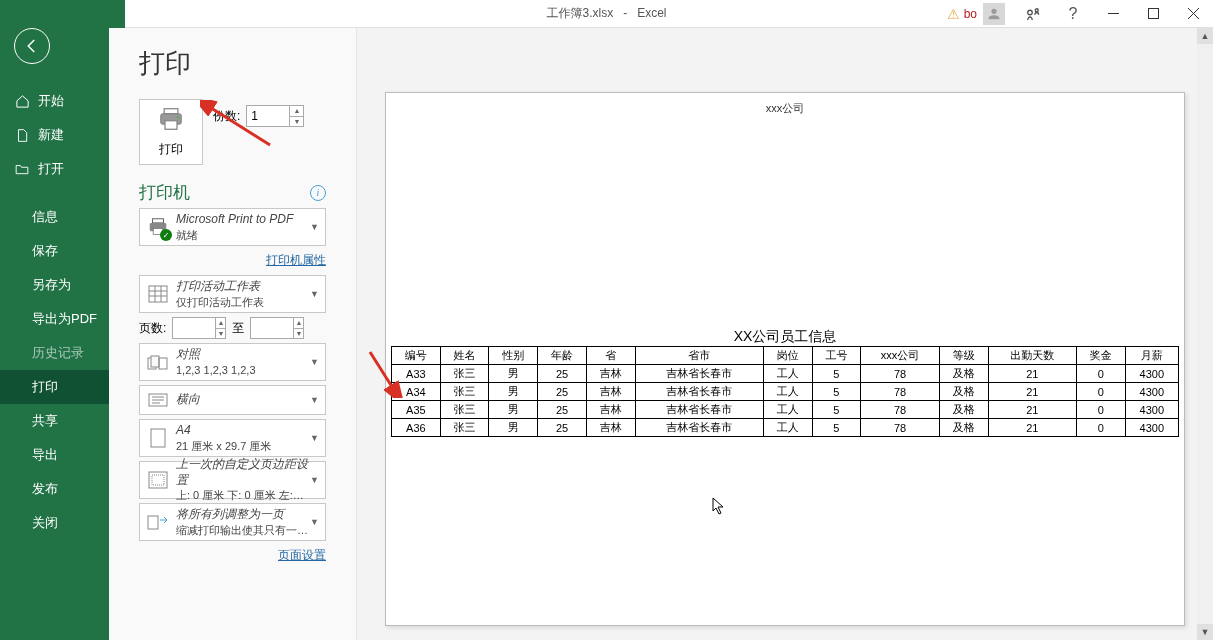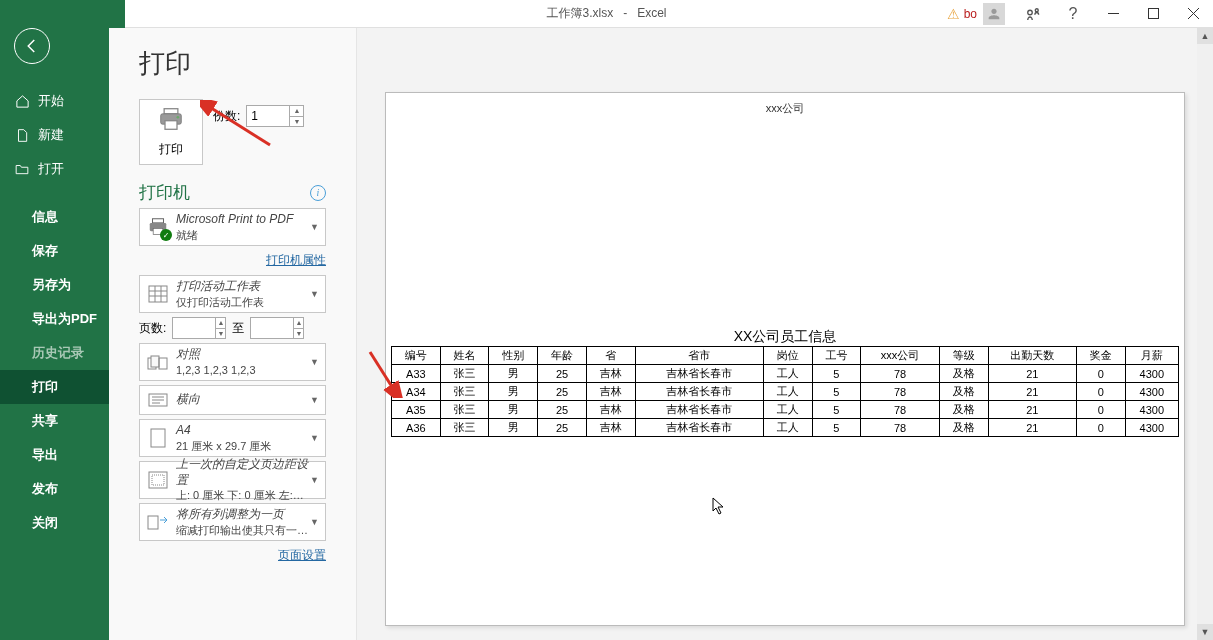--- a/index.html
+++ b/index.html
@@ -13,21 +13,21 @@
     .user-name { font-size: 12px; margin-right: 6px; color: #b91c1c; }
     .avatar { width: 22px; height: 22px; background: #d8d8d8; display: flex; align-items: center; justify-content: center; margin-right: 8px; }
     .avatar svg { width: 16px; height: 16px; fill: #9a9a9a; }
     .tb-btn { width: 40px; height: 28px; display: flex; align-items: center; justify-content: center; color: #555; cursor: pointer; }
     .share-icon { width: 18px; height: 18px; }
     
     
     .sidebar { position: absolute; left: 0; top: 0; bottom: 0; width: 125px; background: #217346; color: #fff; padding-top: 10px; }
     .back-btn { width: 36px; height: 36px; border: 1.5px solid #fff; border-radius: 50%; display: flex; align-items: center; justify-content: center; margin: 18px 0 20px 14px; cursor: pointer; }
     .nav-item { display: flex; align-items: center; padding: 8px 14px; font-size: 13px; cursor: pointer; }
-    .nav-item.sub { padding-left: 32px; font-weight: bold; }
+    .nav-item.sub { padding-left: 32px; }
     .nav-item.disabled { color: #a8c8b5; }
     .nav-item.active { background: #0f5132; }
     .nav-icon { width: 16px; height: 16px; margin-right: 8px; display: flex; align-items: center; justify-content: center; }
     
     
     .main { position: absolute; left: 109px; right: 0; top: 28px; bottom: 0; background: #f9f9f9; display: flex; }
     
     
     .settings { width: 248px; padding: 18px 30px 10px 30px; border-right: 1px solid #e5e5e5; }
     .page-title { font-size: 26px; font-weight: 300; color: #333; margin-bottom: 18px; }

